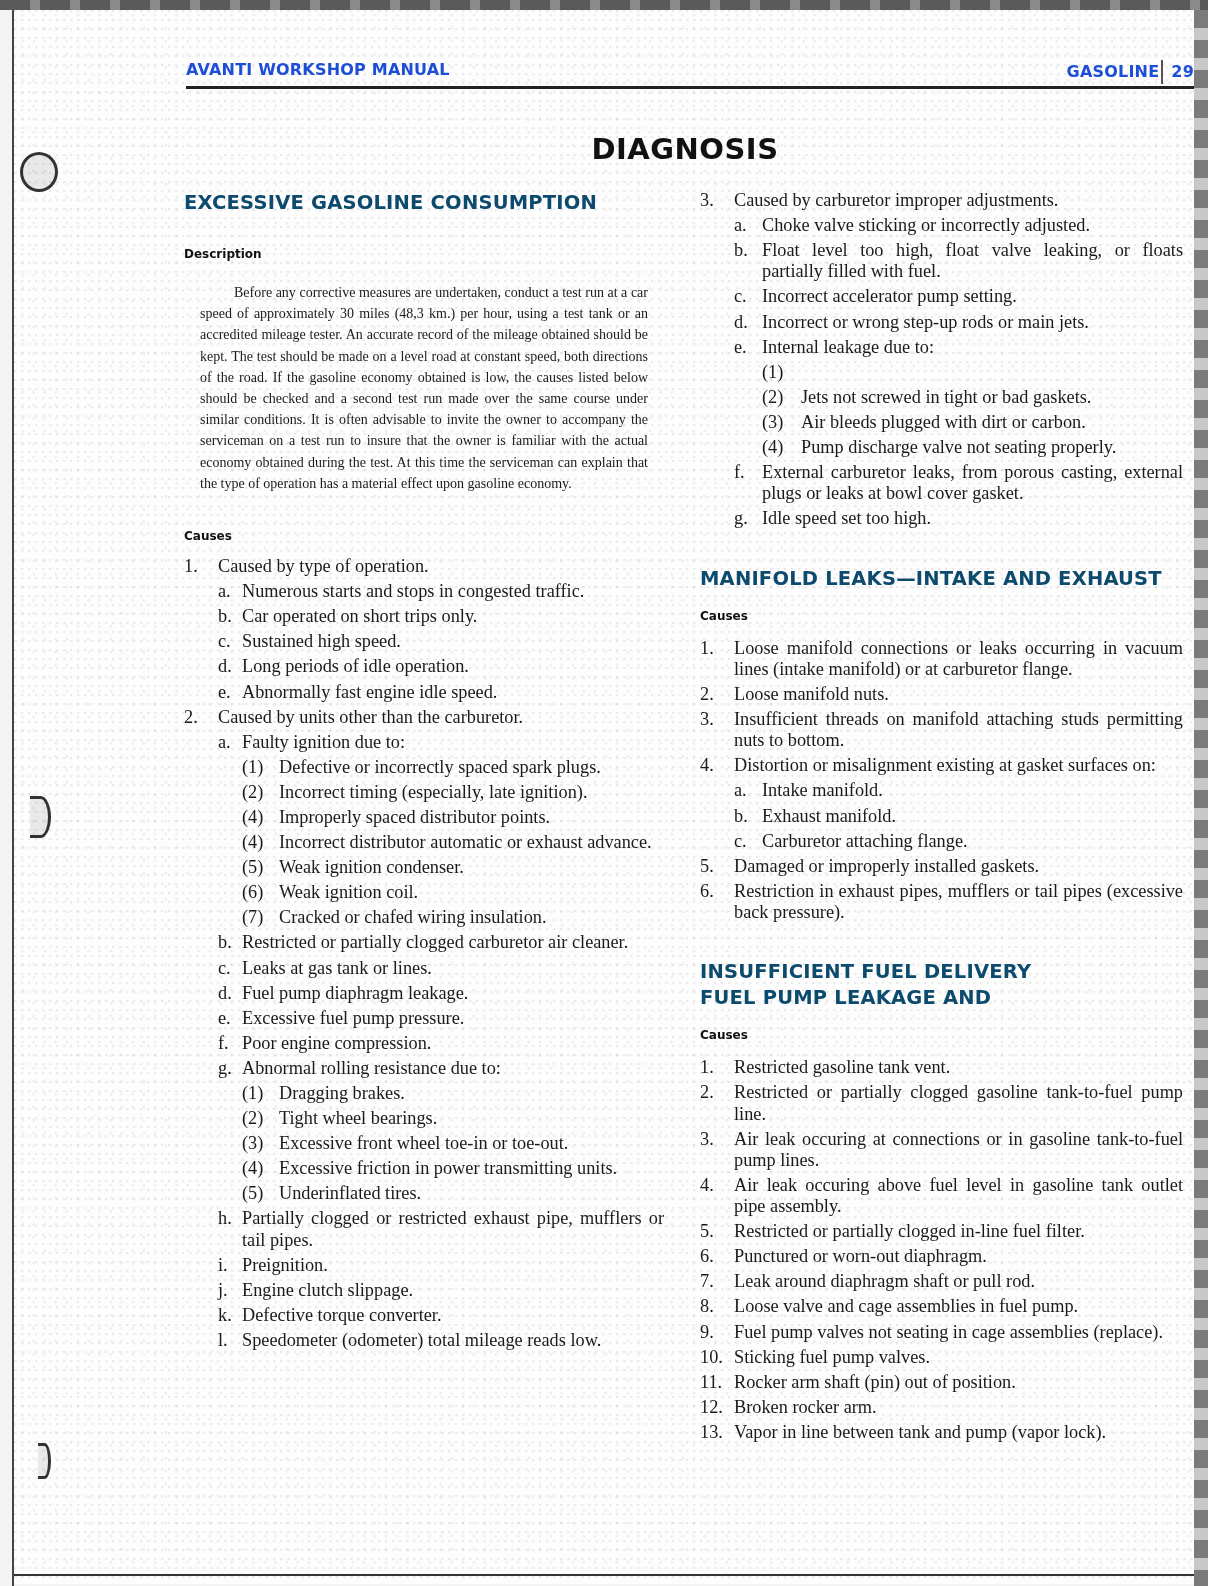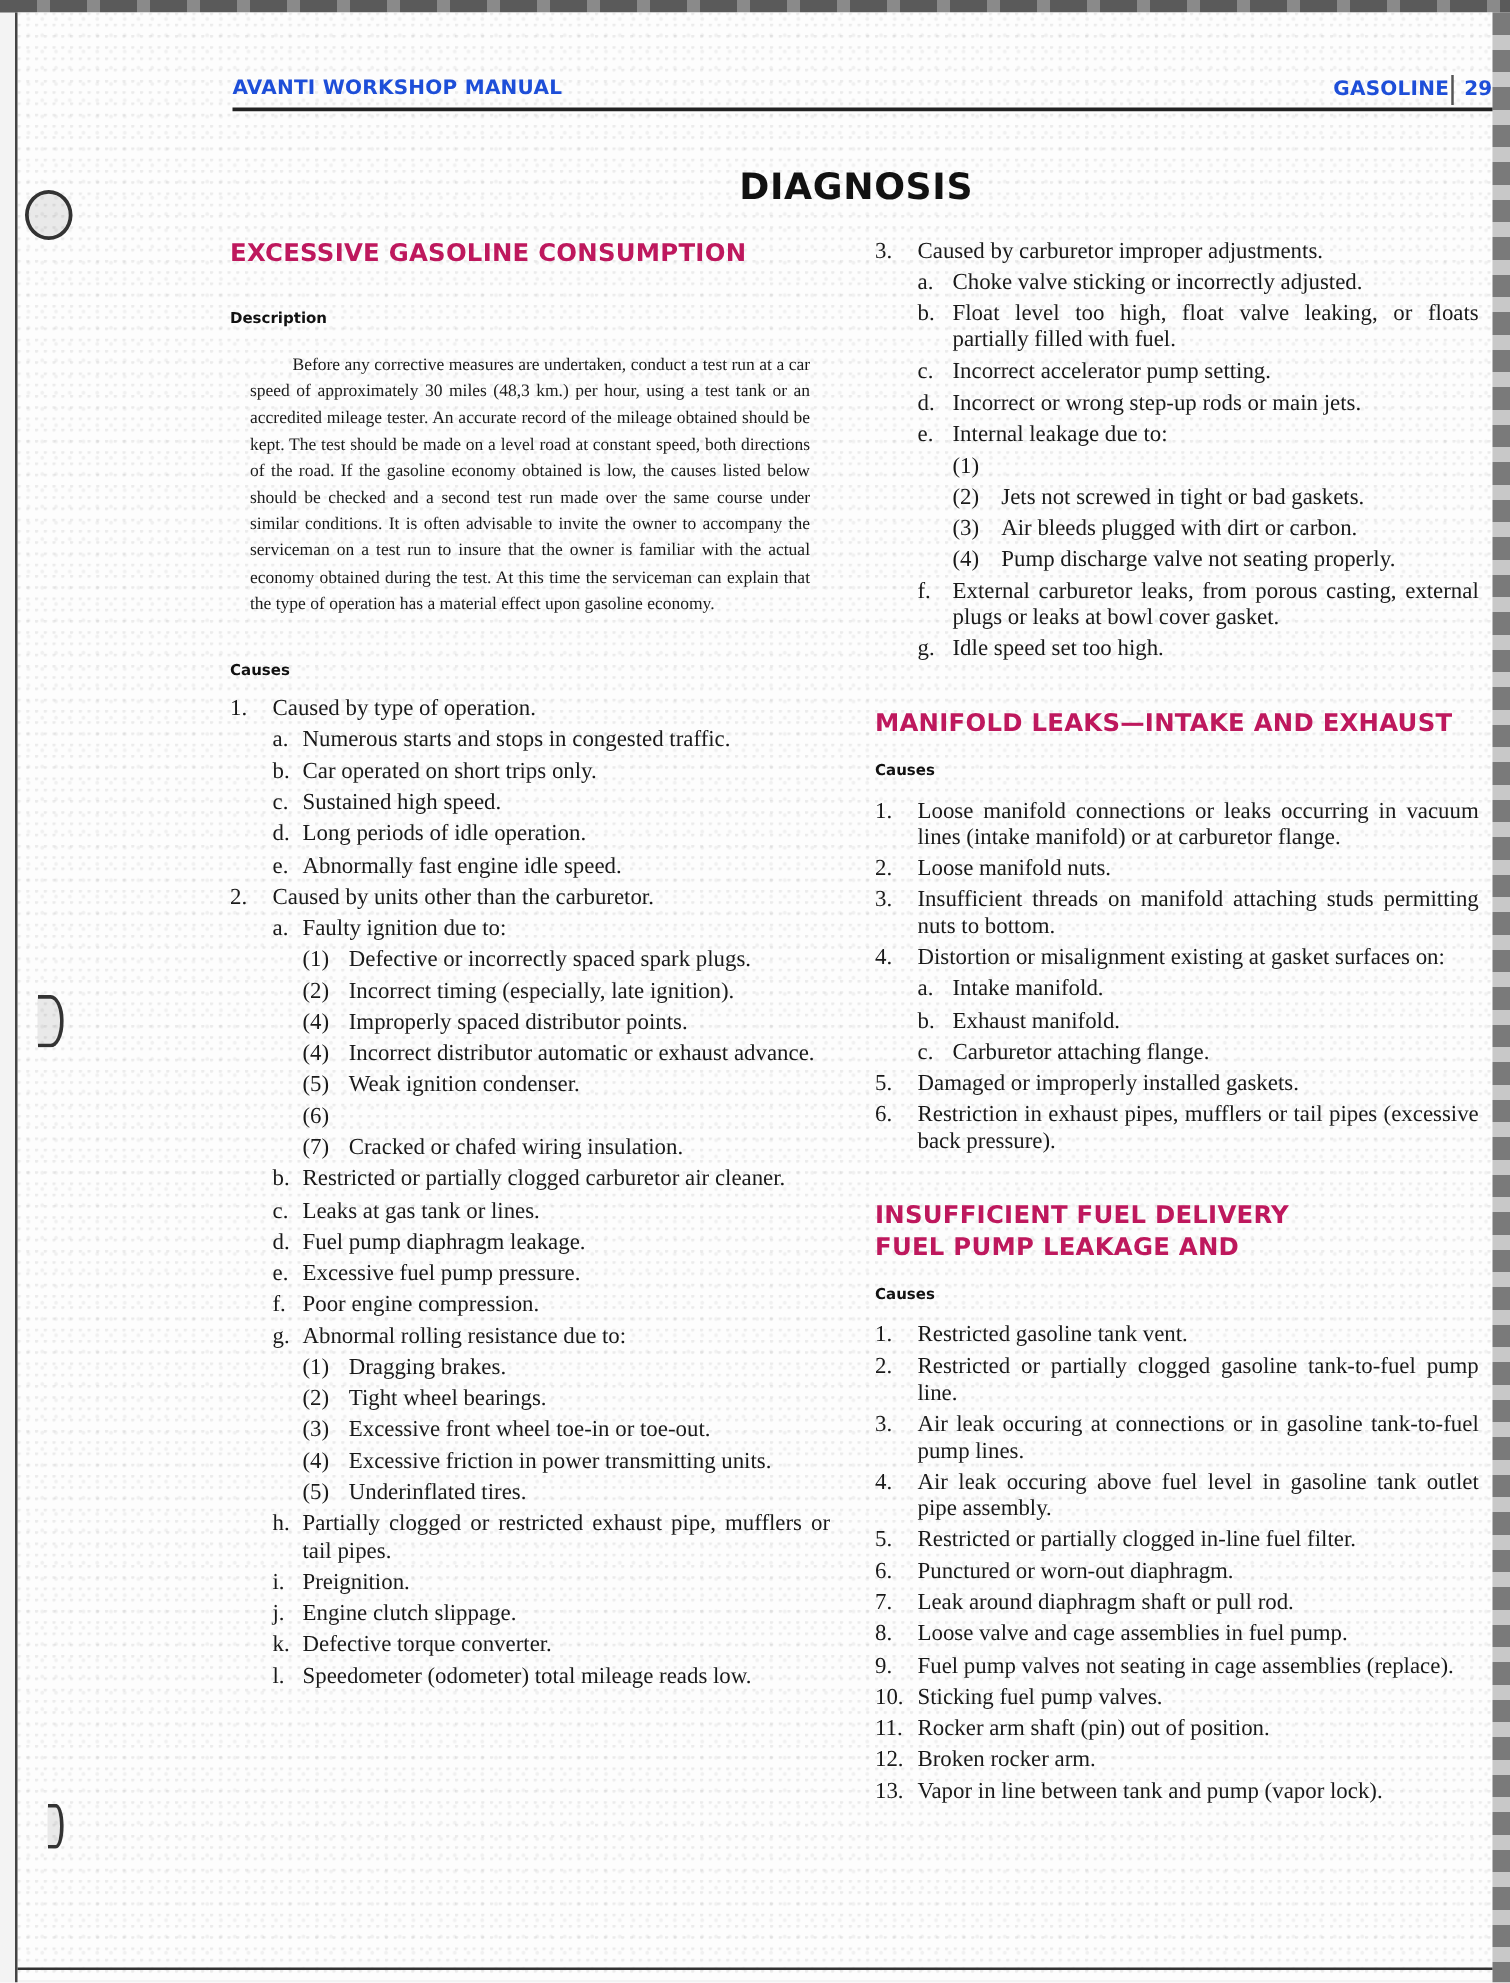--- a/index.html
+++ b/index.html
@@ -55,21 +55,21 @@
     font-family: "DejaVu Sans", "Liberation Sans", sans-serif; font-weight: bold;
     font-size: 29px; letter-spacing: 0.5px; color: #111;
   }
 
   .col { position: absolute; }
   .col.left { left: 184px; top: 190px; width: 480px; }
   .col.right { left: 700px; top: 190px; width: 483px; }
 
   .section-title {
     font-family: "DejaVu Sans", "Liberation Sans", sans-serif; font-weight: bold;
-    font-size: 19.5px; line-height: 26px; color: #be185d; letter-spacing: 0.2px;
+    font-size: 19.5px; line-height: 26px; color: #0c4a6e; letter-spacing: 0.2px;
   }
   .sub-title {
     font-family: "DejaVu Sans", "Liberation Sans", sans-serif; font-weight: bold;
     font-size: 12px; line-height: 24px; color: #111;
   }
   .para {
     font-size: 14px; line-height: 21.2px; text-align: justify;
     text-indent: 34px; margin: 16px;
   }
   .item {
@@ -164,20 +164,21 @@
       <div class="item lvl3">
         <span class="num">(4)</span>
         <span class="txt">Incorrect distributor automatic or exhaust advance.</span>
       </div>
       <div class="item lvl3">
         <span class="num">(5)</span>
         <span class="txt">Weak ignition condenser.</span>
       </div>
       <div class="item lvl3">
         <span class="num">(6)</span>
+        <span class="txt">Weak ignition coil.</span>
       </div>
       <div class="item lvl3">
         <span class="num">(7)</span>
         <span class="txt">Cracked or chafed wiring insulation.</span>
       </div>
       <div class="item lvl2">
         <span class="num">b.</span>
         <span class="txt">Restricted or partially clogged carburetor air cleaner.</span>
       </div>
       <div class="item lvl2">

